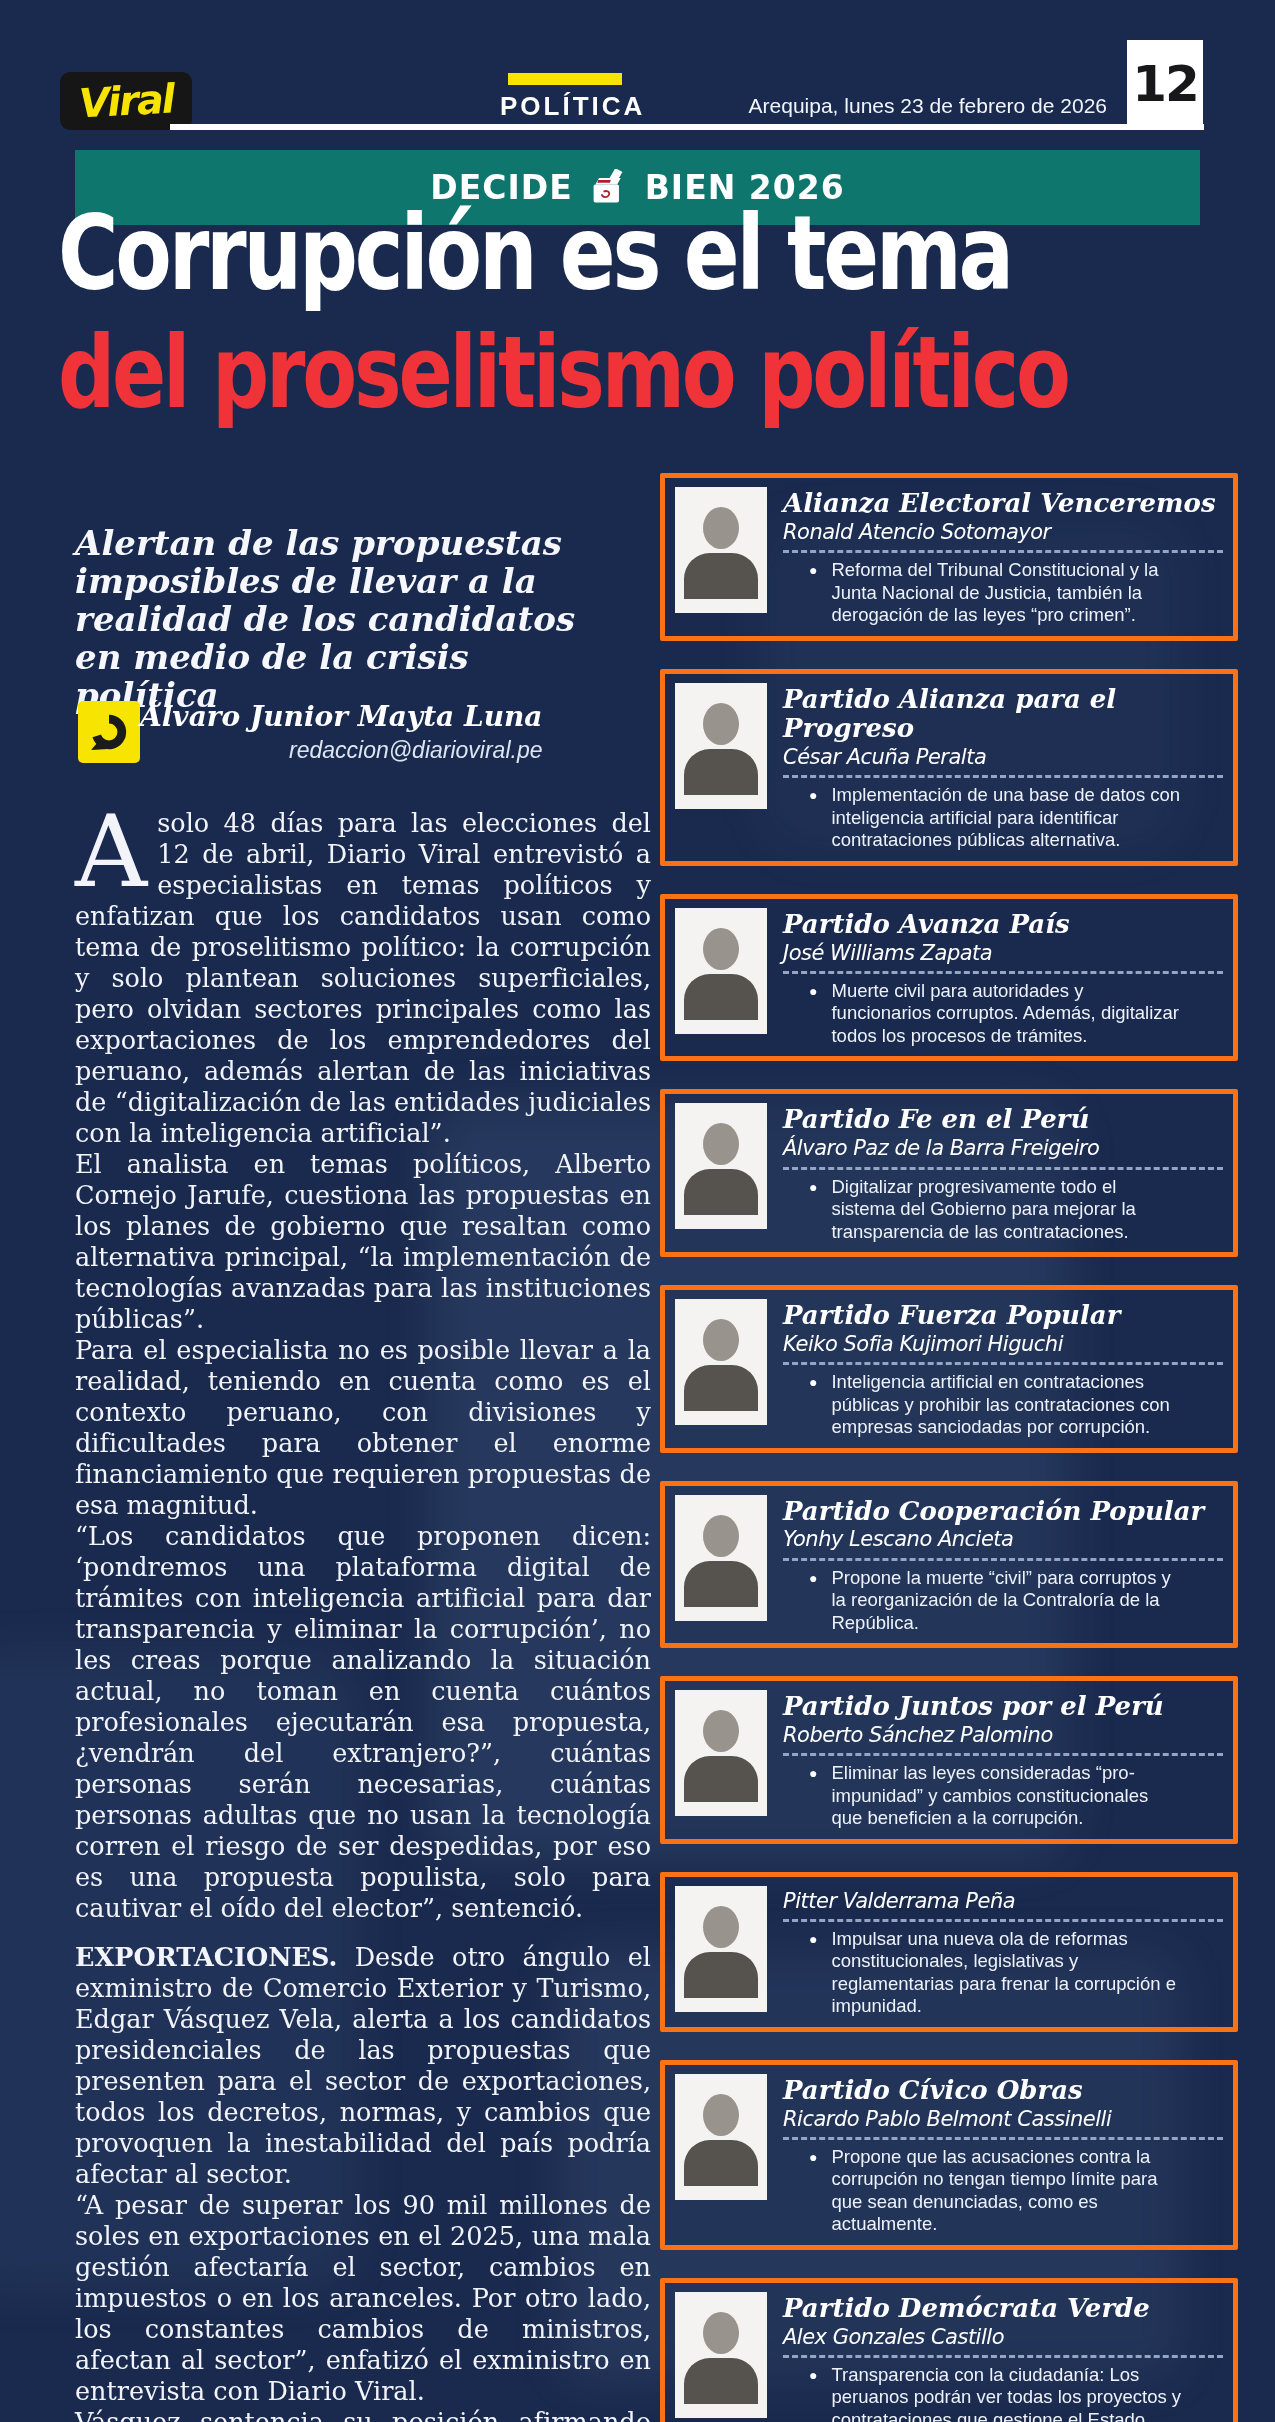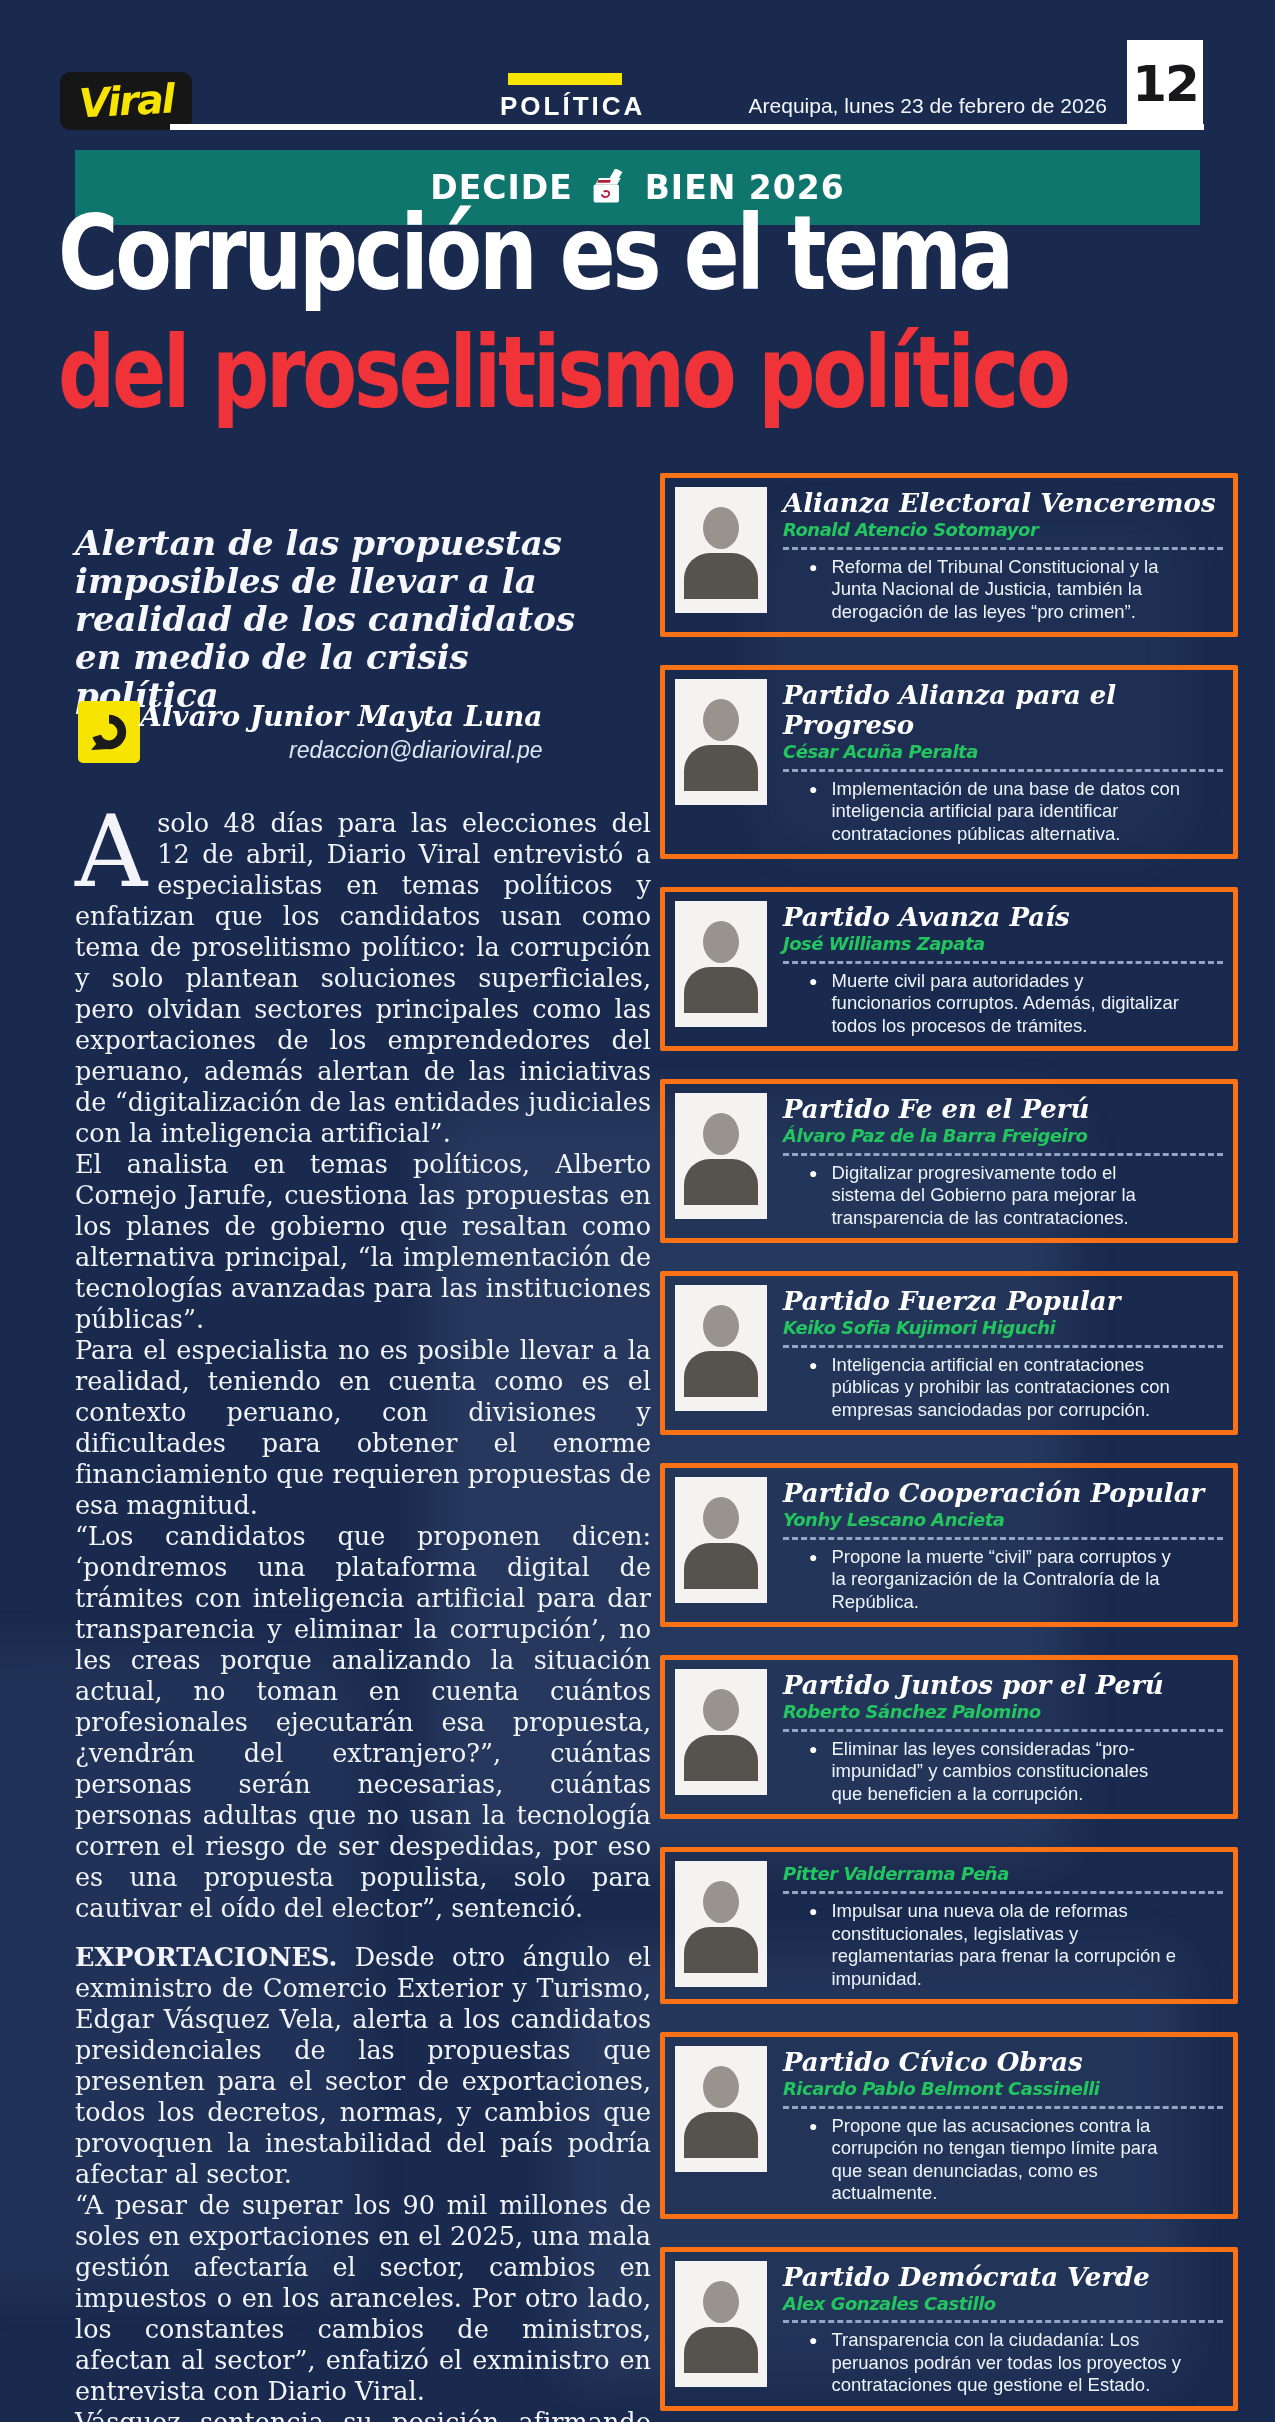--- a/index.html
+++ b/index.html
@@ -61,22 +61,22 @@
   .cards{position:absolute;left:660px;top:473px;width:578px;}
   .card{box-sizing:border-box;border:5px solid #f97316;border-radius:2px;
         margin-bottom:28px;padding:9px 10px;display:flex;gap:16px;min-height:146px;
         background:rgba(26,42,78,.25);}
   .photo{flex:0 0 92px;height:126px;background:#f4f3f1;overflow:hidden;}
   .ph-head{width:36px;height:42px;border-radius:50%;background:#98938c;margin:20px auto 0;}
   .ph-body{width:74px;height:46px;border-radius:26px 26px 0 0;background:#56534f;margin:4px auto 0;}
   .card-text{flex:1;min-width:0;padding-top:2px;}
   .party{margin:0;font-family:"DejaVu Serif",serif;font-style:italic;font-weight:bold;
          font-size:26px;line-height:1.15;color:#fff;}
-  .cand{margin:1px 0 0;font-family:"DejaVu Sans",sans-serif;font-style:italic;font-weight:bold;
-        font-size:18px;line-height:1.15;color:#22c55e;letter-spacing:-.5px;}
+  .cand{margin:1px 0 0;font-family:"DejaVu Sans",sans-serif;font-style:italic;font-weight:normal;
+        font-size:21px;line-height:1.15;color:#ffffff;letter-spacing:-.5px;}
   .dashes{border-top:3px dashed rgba(160,178,208,.9);margin:6px 0 6px;}
   .bullet-row{display:flex;gap:14px;padding-left:26px;}
   .dot{font-size:14px;line-height:22px;color:#fff;}
   .bullet{margin:0;font-size:18.5px;line-height:22.5px;color:#eef2fa;max-width:352px;}
 </style>
 </head>
 <body>
 
 <div class="page">
 

